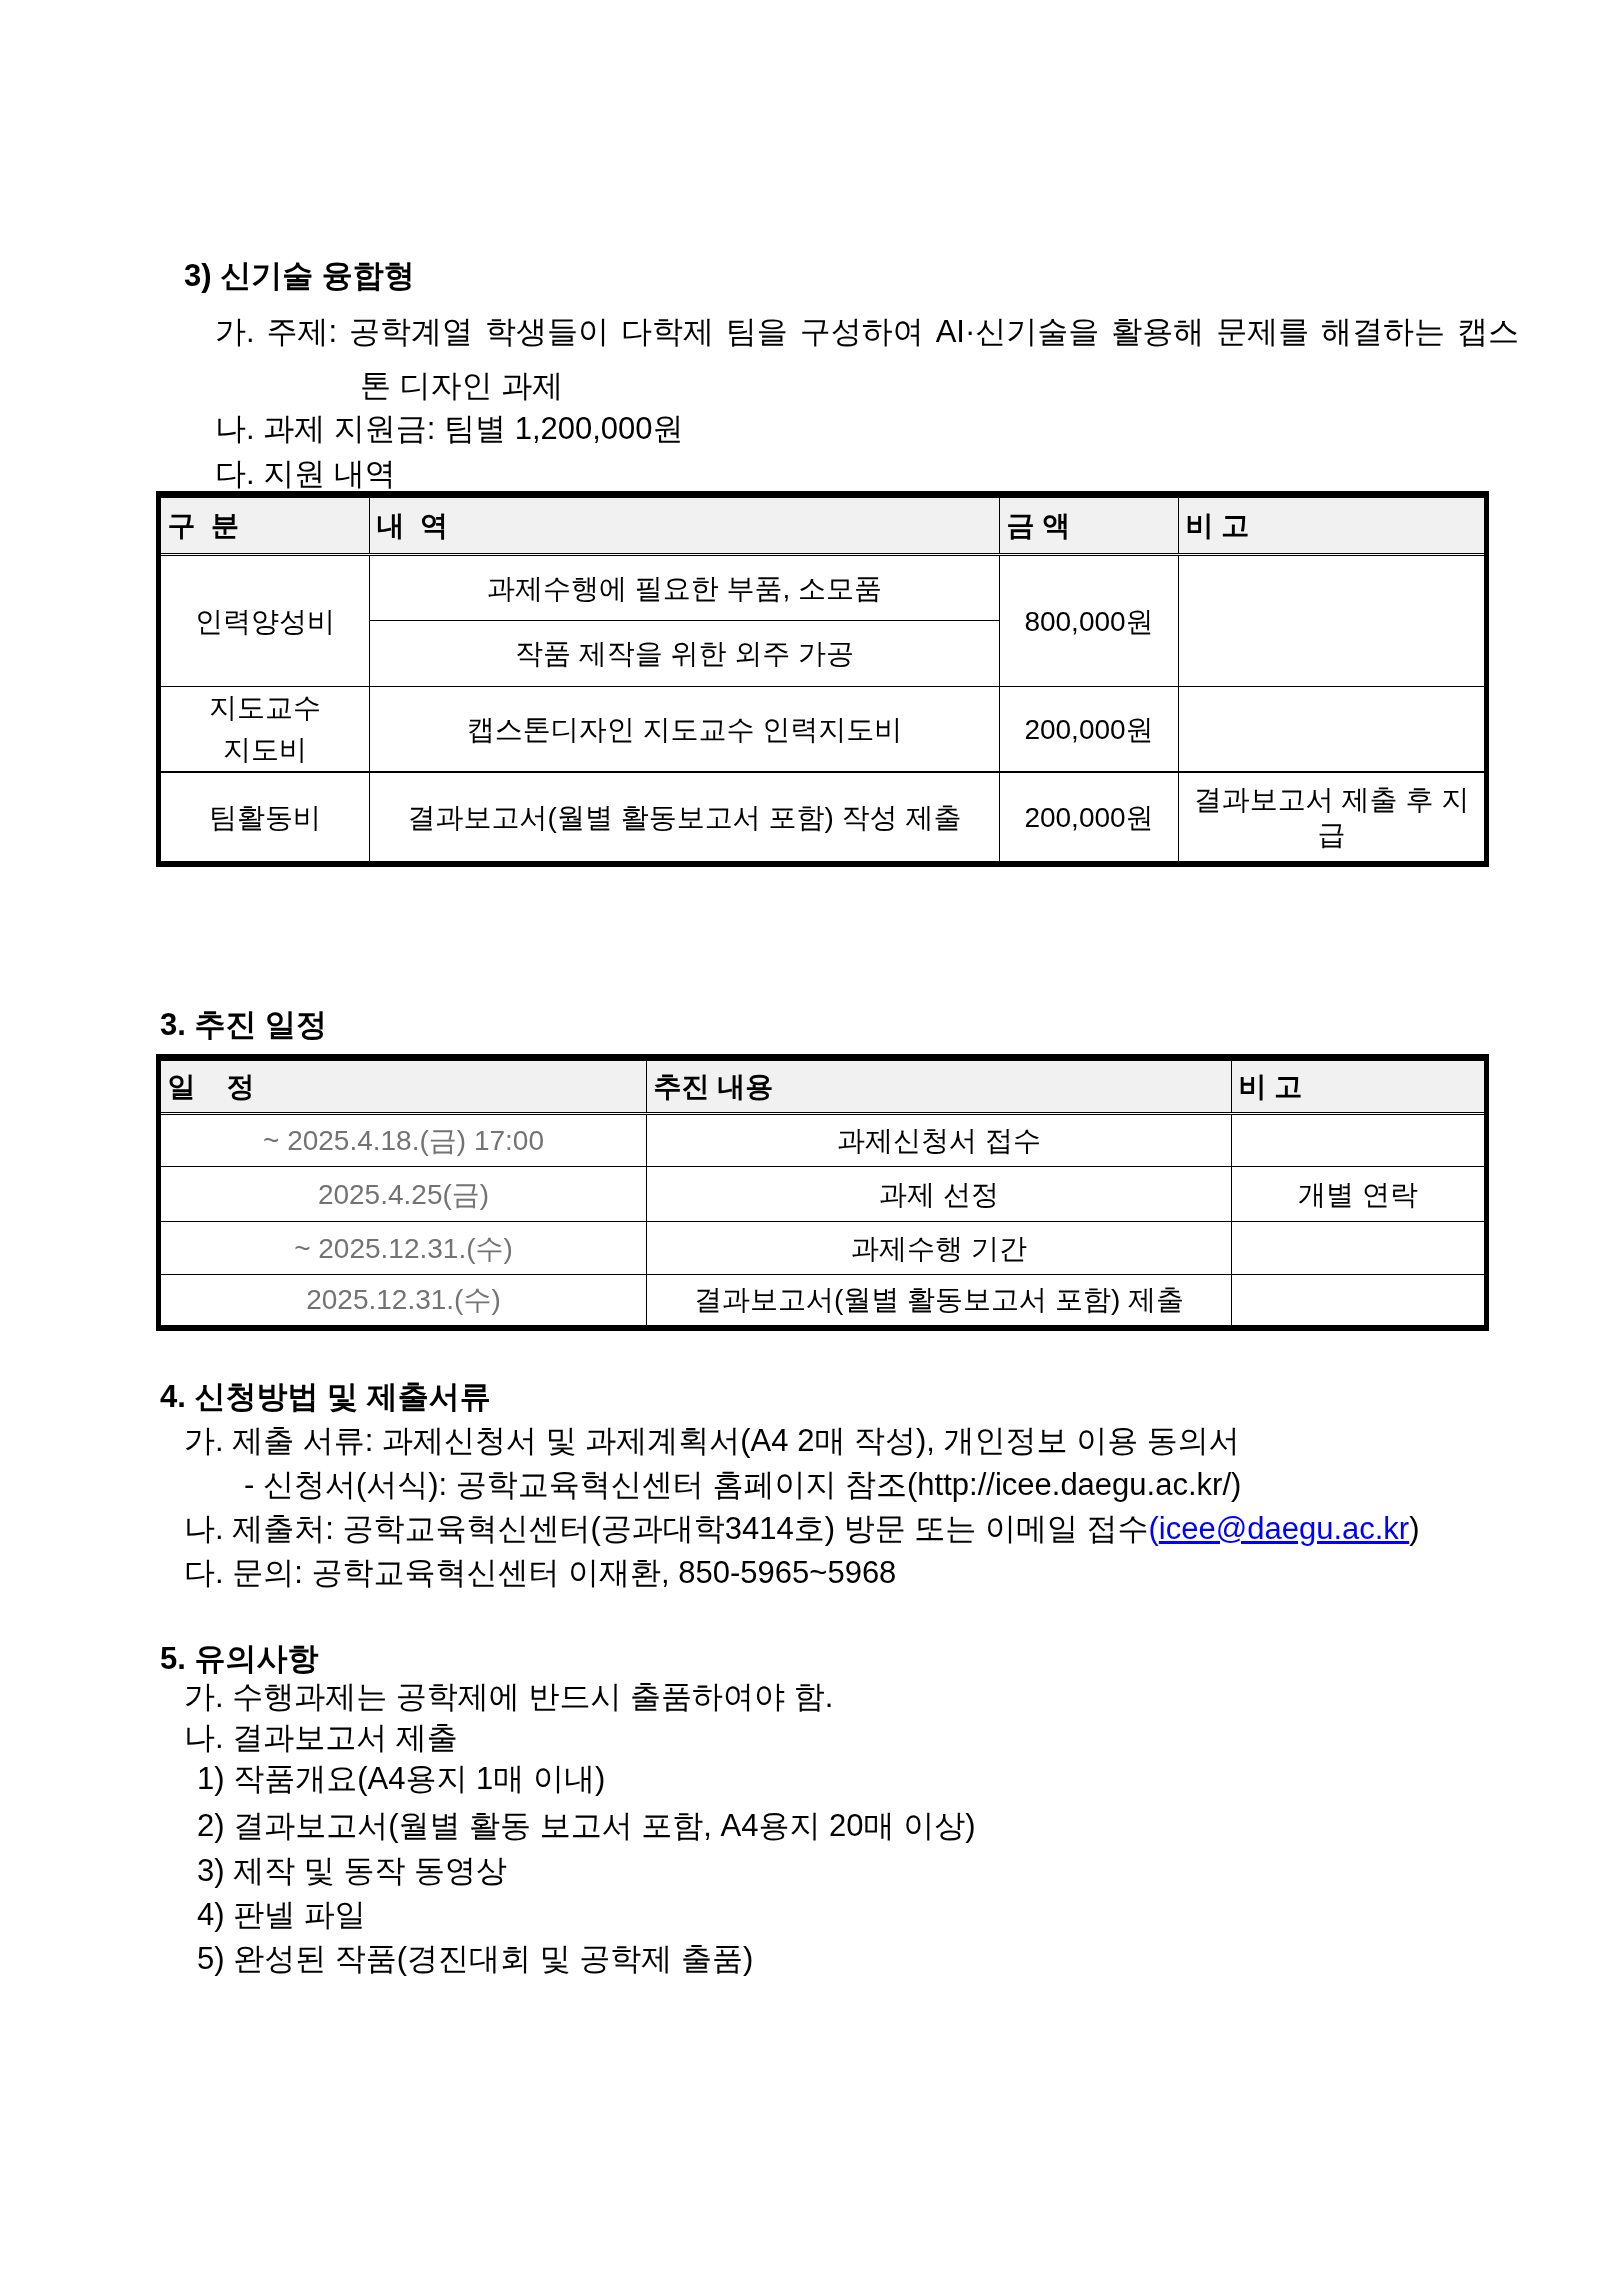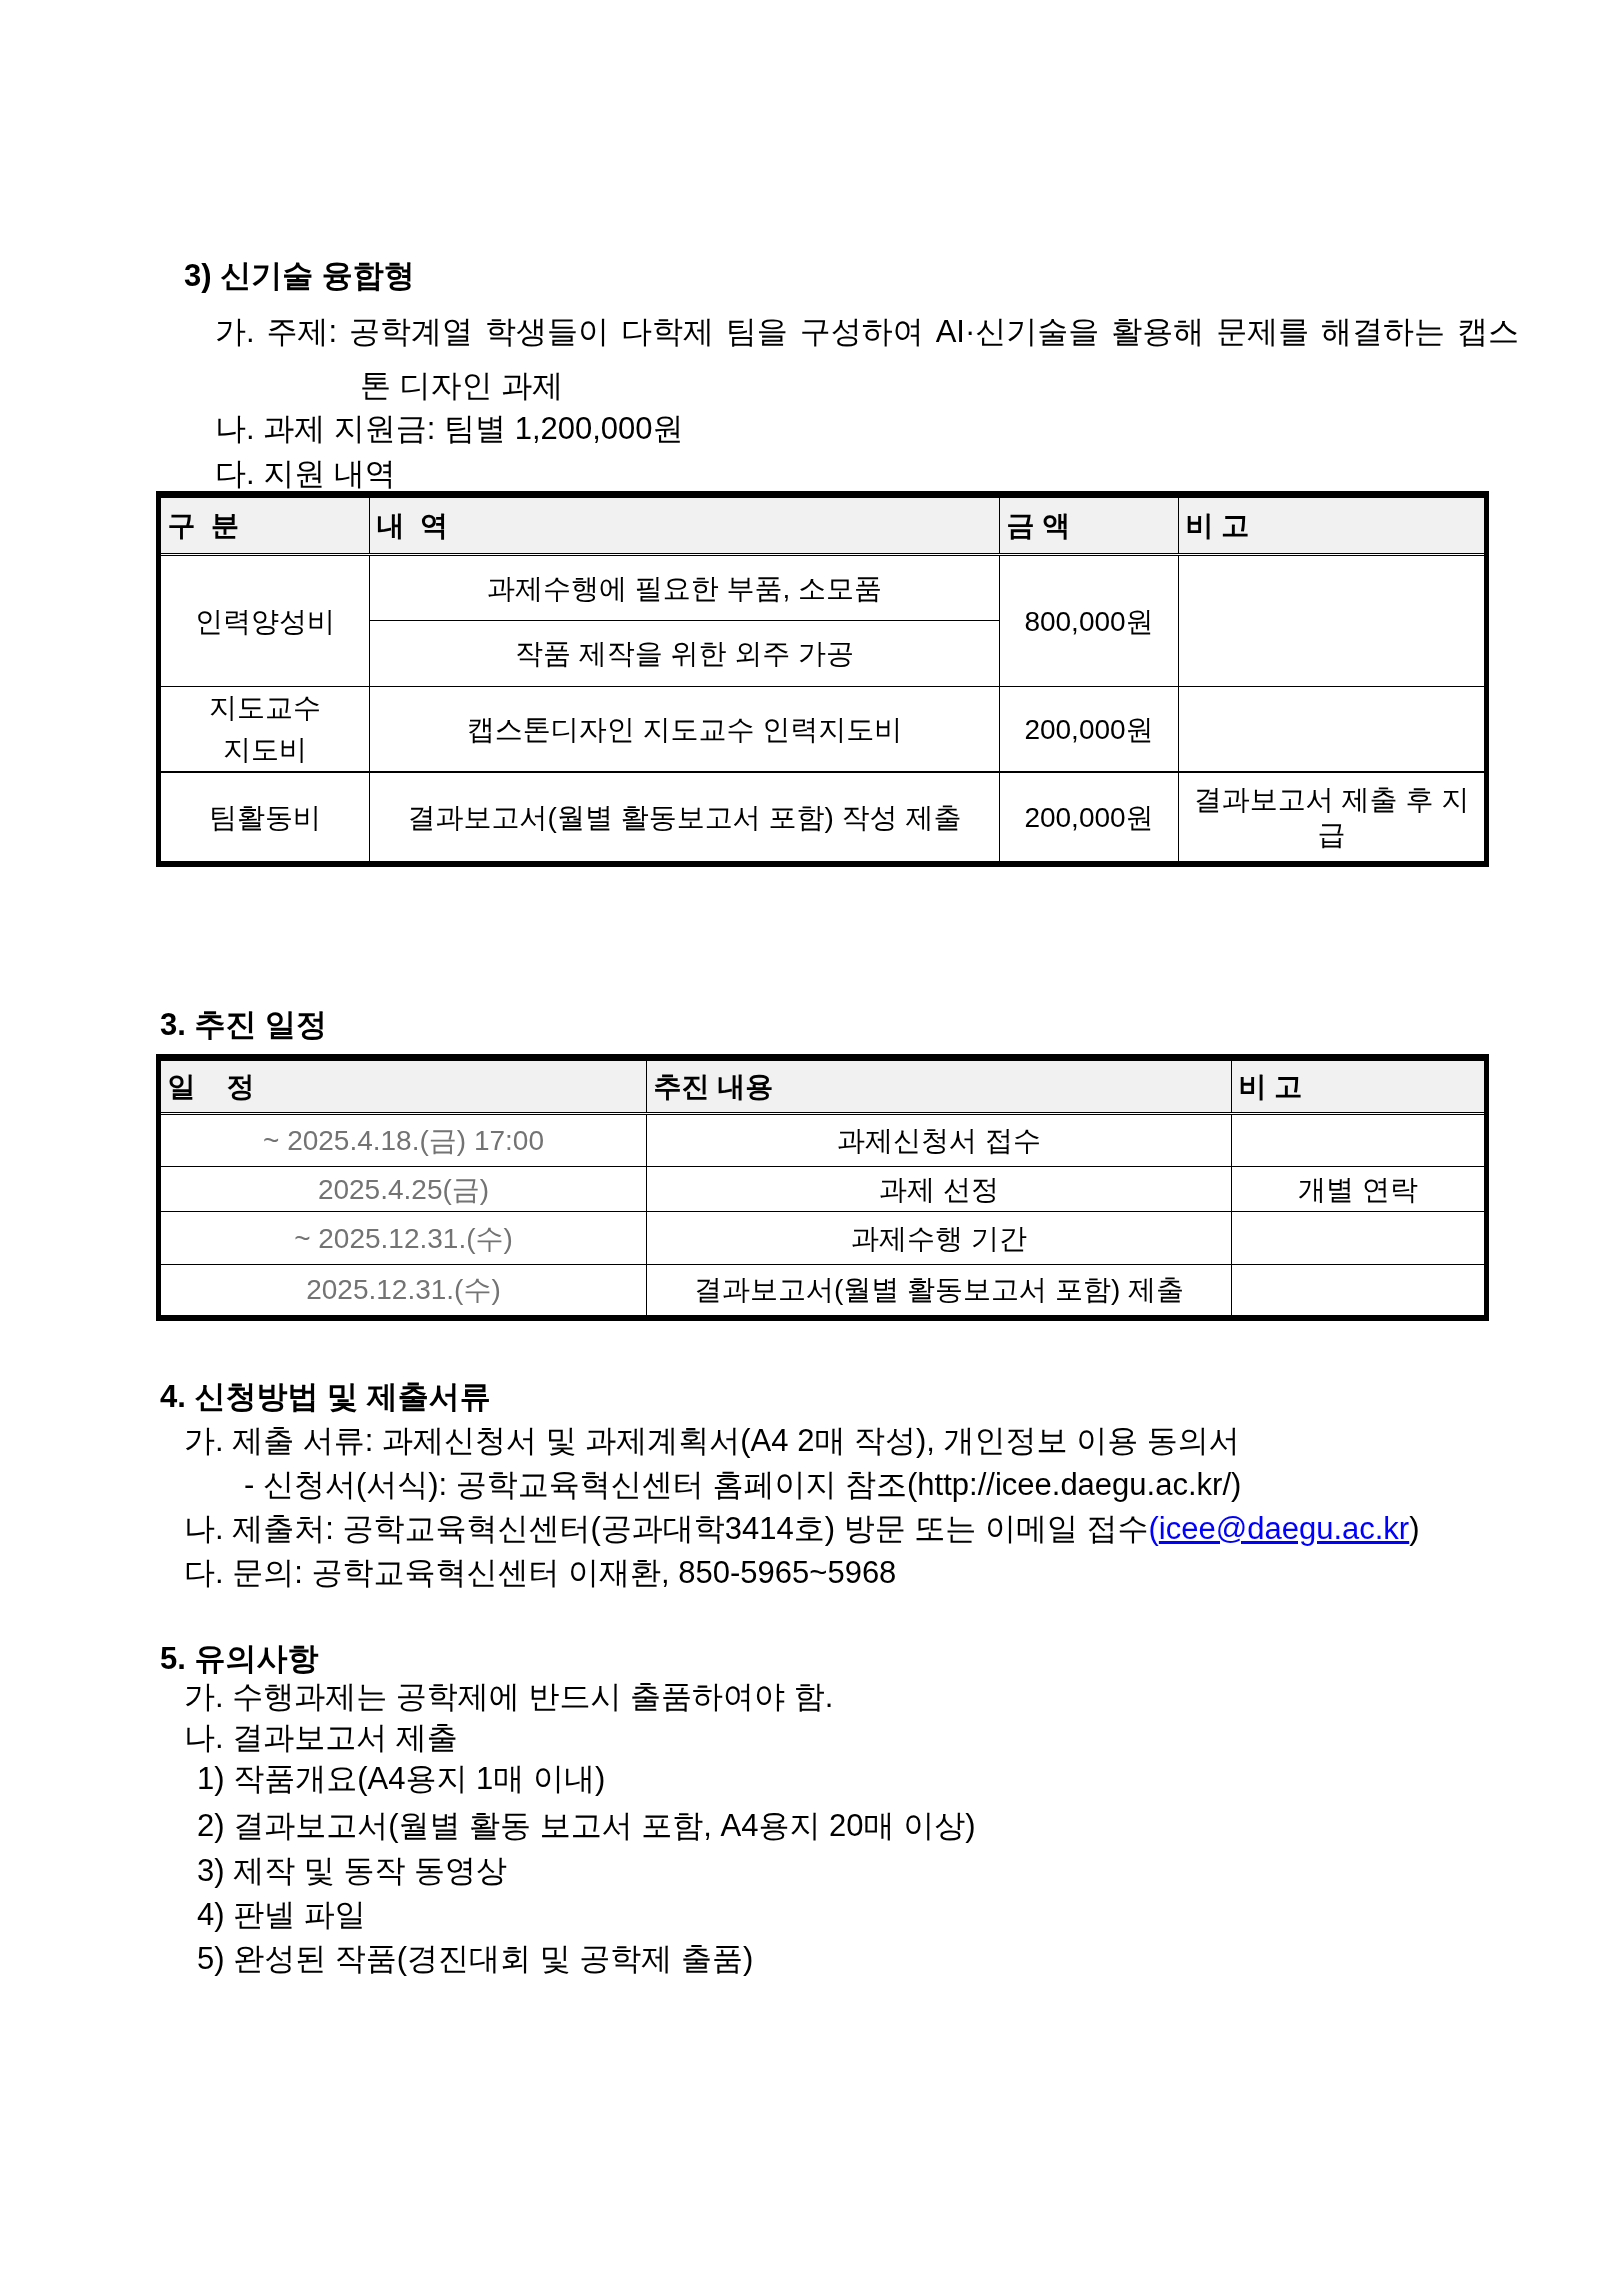--- a/index.html
+++ b/index.html
@@ -101,21 +101,21 @@
       <tr style="height:56px">
     <th>일    정</th>
     <th>추진 내용</th>
     <th>비 고</th>
   </tr>
   <tr style="height:53px">
     <td class="c red">~ 2025.4.18.(금) 17:00</td>
     <td class="l">과제신청서 접수</td>
     <td class="c"></td>
   </tr>
-  <tr style="height:45px">
+  <tr style="height:55px">
     <td class="c red">2025.4.25(금)</td>
     <td class="l">과제 선정</td>
     <td class="c">개별 연락</td>
   </tr>
   <tr style="height:53px">
     <td class="c red">~ 2025.12.31.(수)</td>
     <td class="l">과제수행 기간</td>
     <td class="c"></td>
   </tr>
   <tr style="height:53px">

